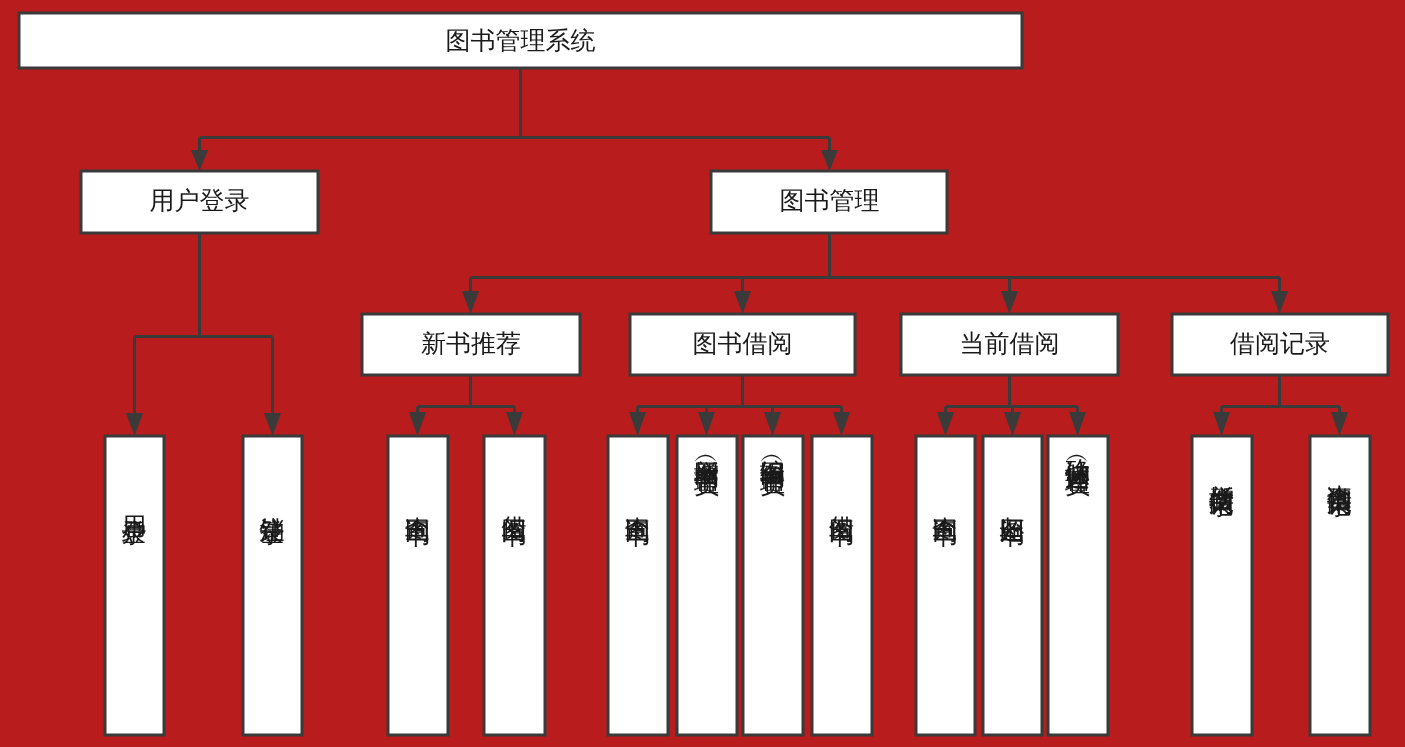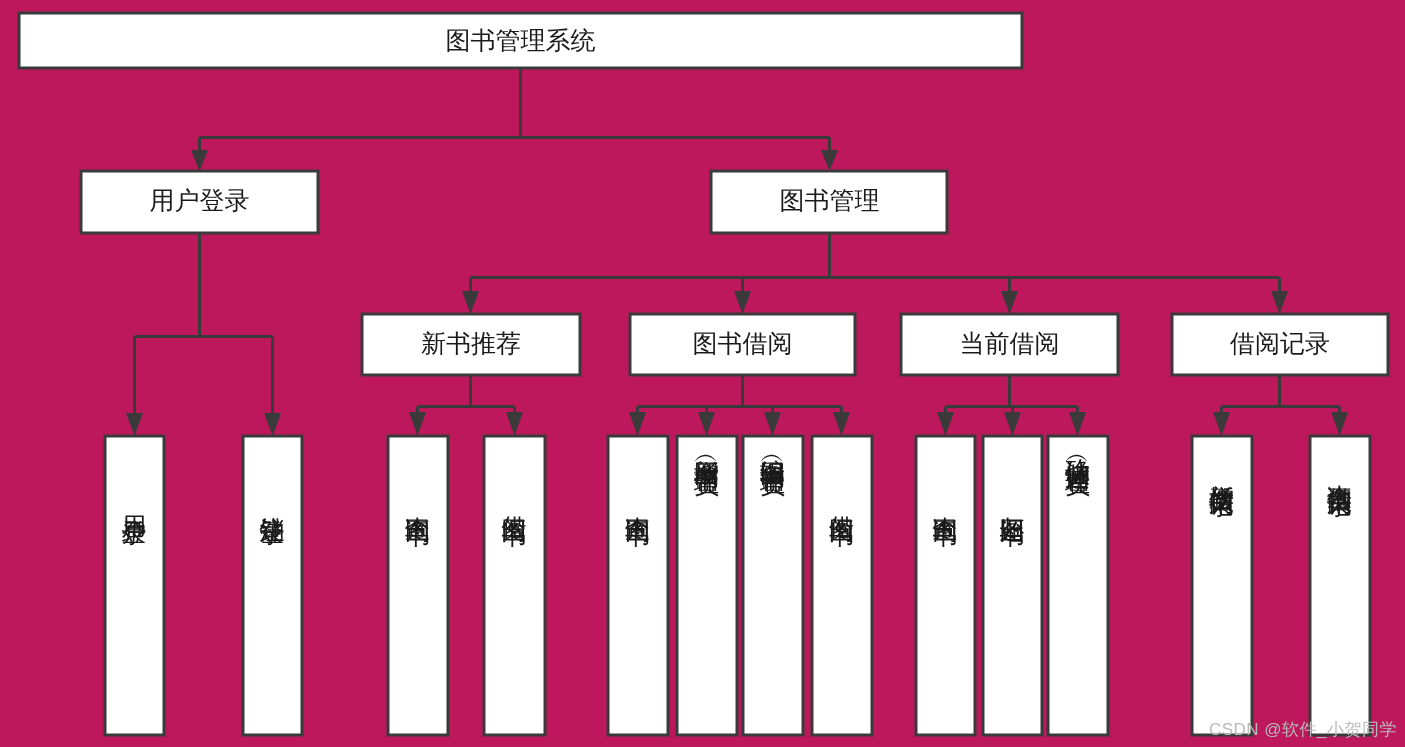--- a/index.html
+++ b/index.html
@@ -8,21 +8,21 @@
     padding: 0;
     background: #ffffff;
   }
   body {
     font-family: "Liberation Sans", "DejaVu Sans", sans-serif;
   }
   #diagram-root {
     position: relative;
     width: 1405px;
     height: 747px;
-    background: #be185d;
+    background: #b91c1c;
     overflow: hidden;
   }
   svg.diagram-canvas {
     position: absolute;
     left: 0;
     top: 0;
     width: 1405px;
     height: 747px;
   }
   .node-box {
@@ -244,15 +244,14 @@
       <text class="node-label-v" x="1222" y="470">新增借阅记录</text>
     </g>
 
     <g>
       <rect class="node-box" x="1310" y="436" width="60" height="299"></rect>
       <text class="node-label-v" x="1340" y="470">查询借阅记录</text>
     </g>
 
   </svg>
 
-  <div class="watermark-text">CSDN @软件_小贺同学</div>
 
 </div>
 
 </body></html>

